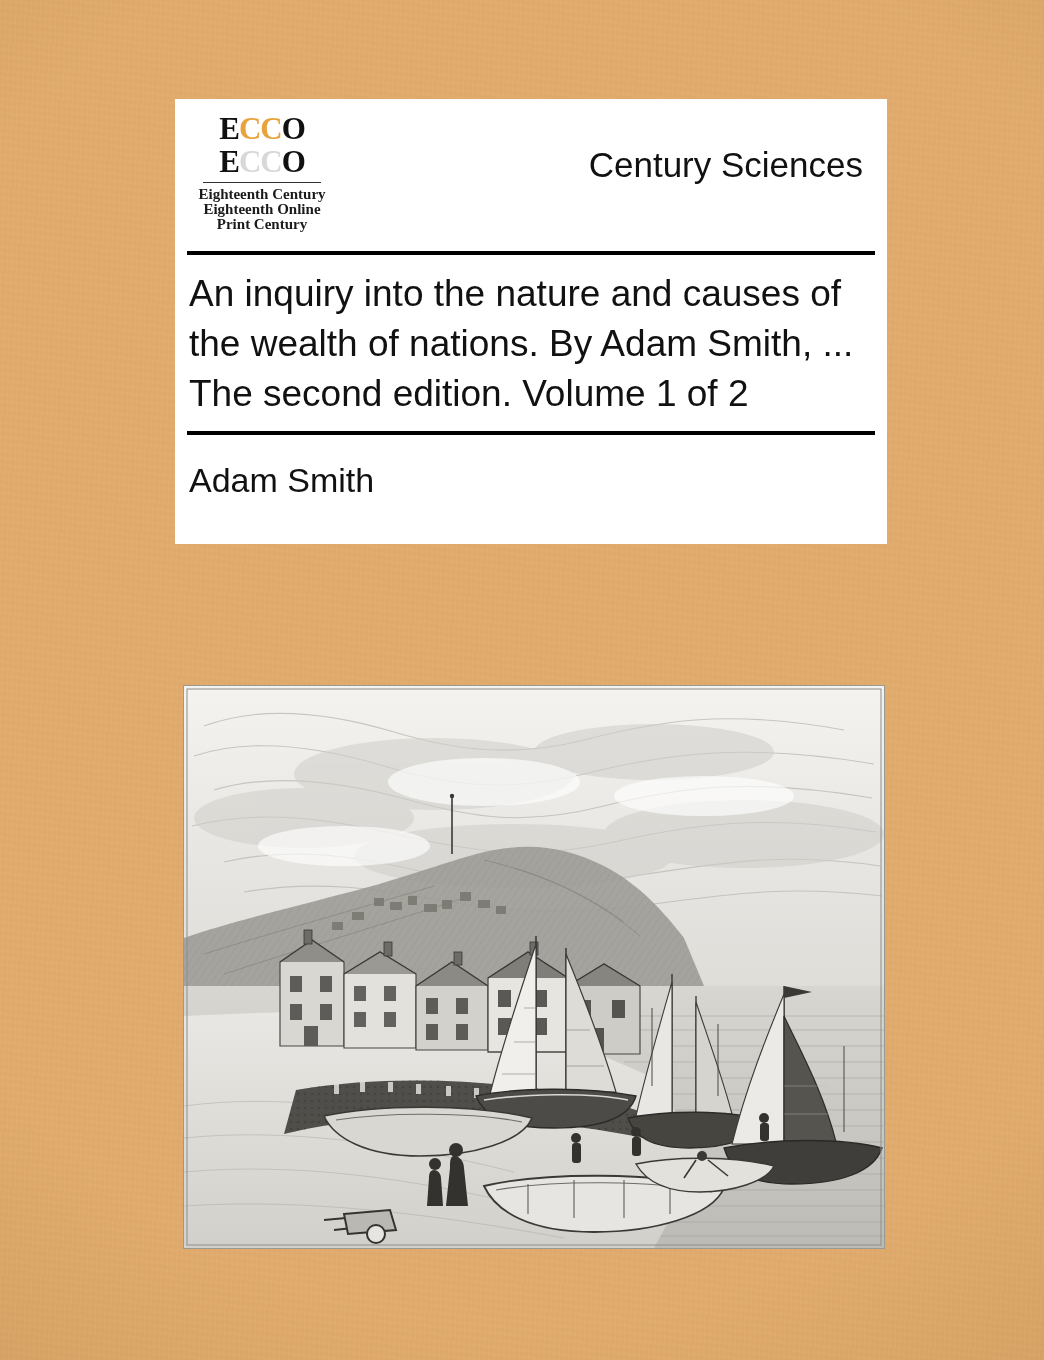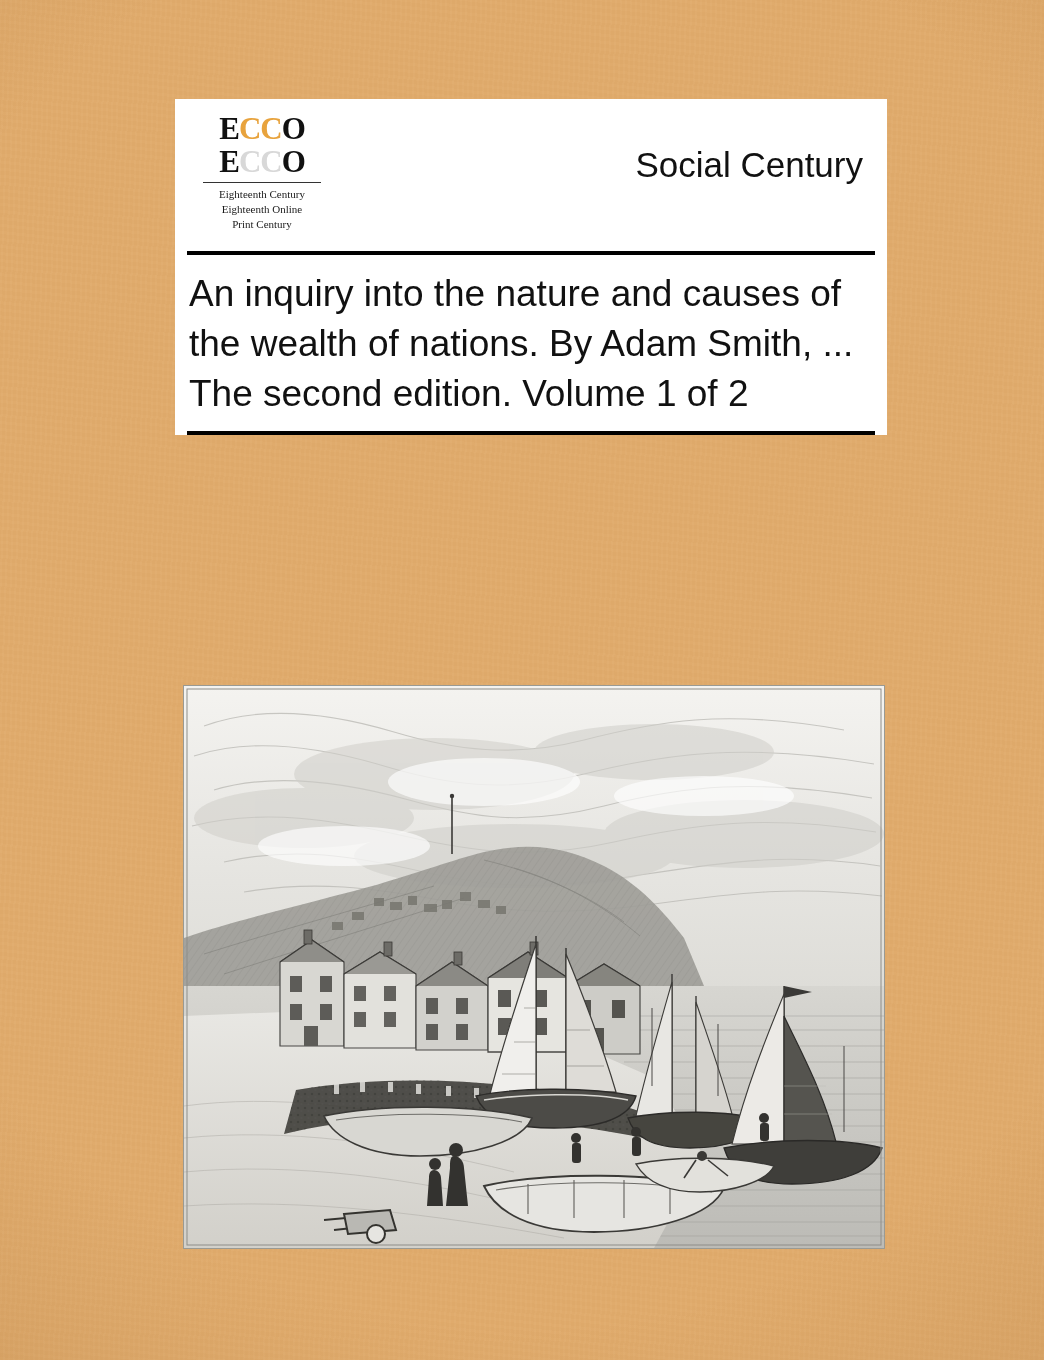--- a/index.html
+++ b/index.html
@@ -104,23 +104,24 @@
   .ecco-line2 .oo { color: #d8d8d8; }
   .ecco-line2 .tail { color: #111; }
   .ecco-rule {
     width: 118px;
     height: 1px;
     background: #333;
     margin: 5px auto 4px auto;
   }
   .ecco-sub {
     font-family: "Liberation Serif", serif;
-    font-size: 11px;
+    font-size: 15px;
     line-height: 15px;
     color: #1a1a1a;
+    font-weight: bold;
   }
 
   .category {
     position: absolute;
     right: 24px;
     top: 46px;
     font-size: 35px;
     color: #111;
     font-family: "Liberation Sans", sans-serif;
   }
@@ -185,31 +186,34 @@
               <span class="oo">CC</span>
               <span class="tail">O</span>
           </div>
         </div>
         <div class="ecco-rule"></div>
         <div class="ecco-sub">Eighteenth Century</div>
         <div class="ecco-sub">Eighteenth Online</div>
         <div class="ecco-sub">Print Century</div>
       </div>
 
-      <div class="category">Social Century</div>
+      <div class="category">Century Sciences</div>
     </div>
 
     <div class="rule-thick"></div>
 
     <div class="title-block">
       <div class="title">An inquiry into the nature and causes of the wealth of nations. By Adam Smith, ... The second edition. Volume 1 of 2</div>
     </div>
 
     <div class="rule-thick"></div>
 
+    <div class="author-block">
+      <div class="author">Adam Smith</div>
+    </div>
   </div>
 
   <div class="plate">
     <svg width="700" height="562" viewBox="0 0 700 562" xmlns="http://www.w3.org/2000/svg">
       <defs>
         <linearGradient id="sky" x1="0" y1="0" x2="0" y2="1">
           <stop offset="0%" stop-color="#f4f3f0"></stop>
           <stop offset="55%" stop-color="#e6e5e1"></stop>
           <stop offset="100%" stop-color="#dcdbd6"></stop>
         </linearGradient>

